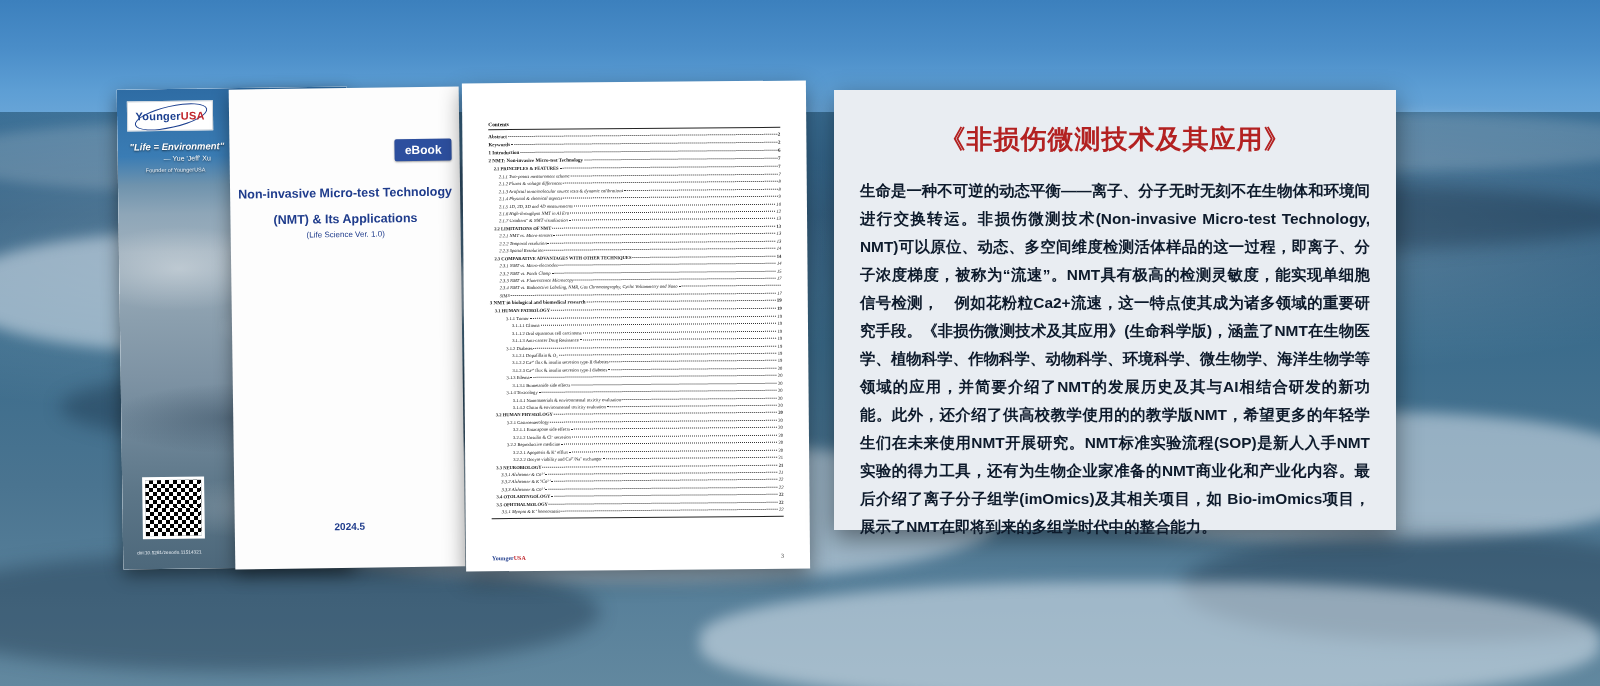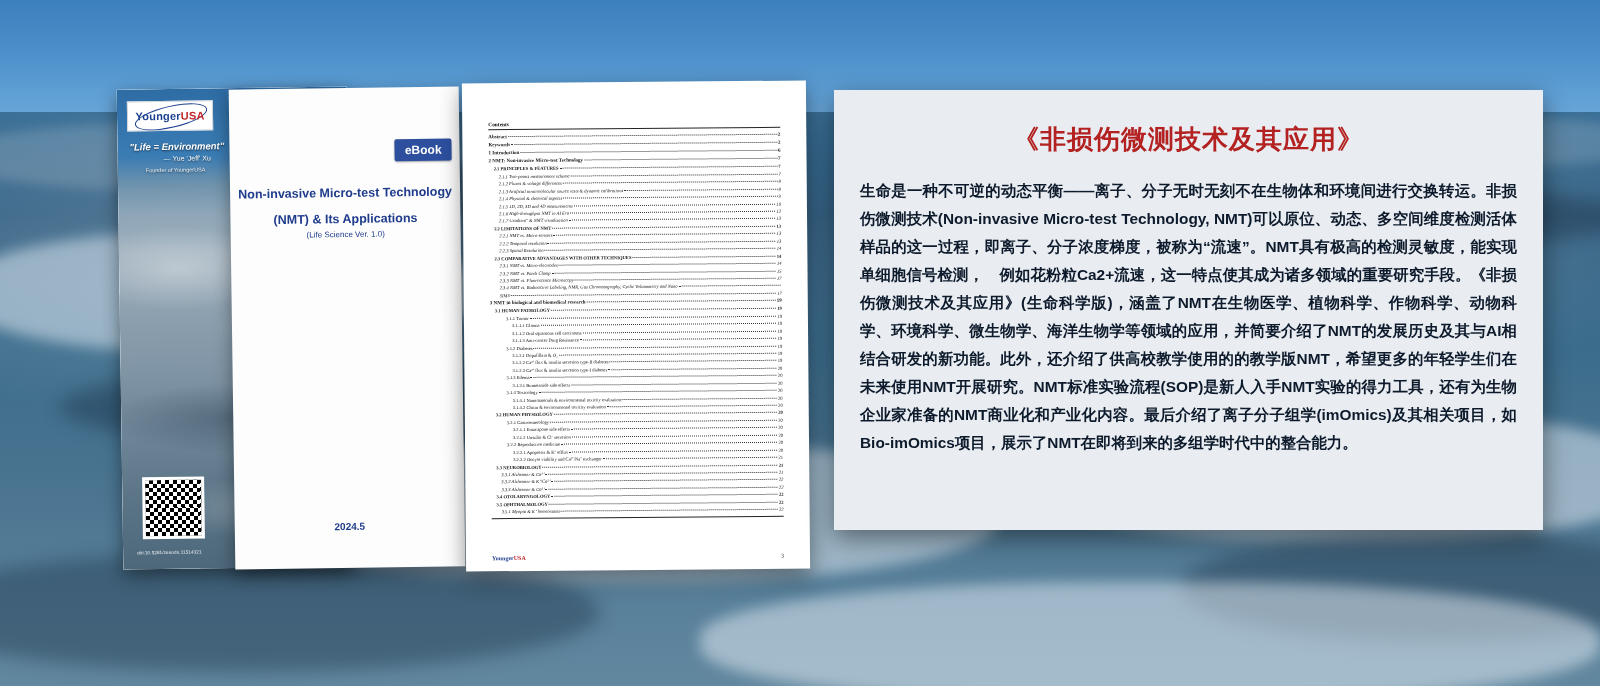--- a/index.html
+++ b/index.html
@@ -211,21 +211,21 @@
     font-family: "Liberation Serif", serif;
   }
   .toc-footer .brand { color: #1f3c8c; font-size: 6px; font-weight: bold; }
   .toc-footer .brand .usa { color: #c1272d; }
   .toc-footer .pno { color: #333; font-size: 6px; }
 
   
   .panel {
     position: absolute;
     left: 834px; top: 90px;
-    width: 709px; height: 440px;
+    width: 562px; height: 440px;
     background: #e9edf2;
     box-shadow: 0 8px 24px rgba(0,0,0,0.45);
     padding: 28px 26px 22px 26px;
   }
   .panel-title {
     text-align: center;
     color: #b32121;
     font-size: 26px;
     font-weight: bold;
     letter-spacing: 1px;

